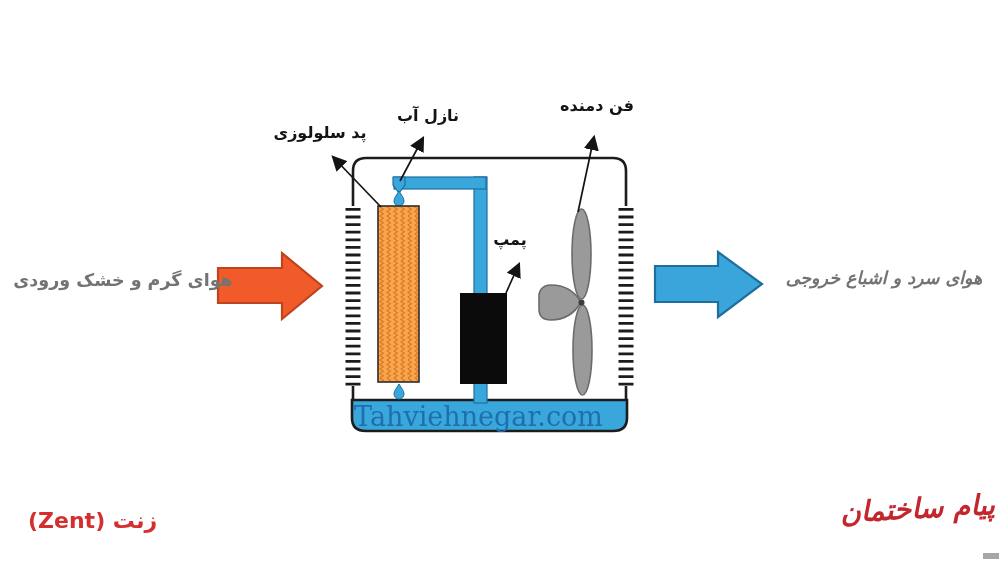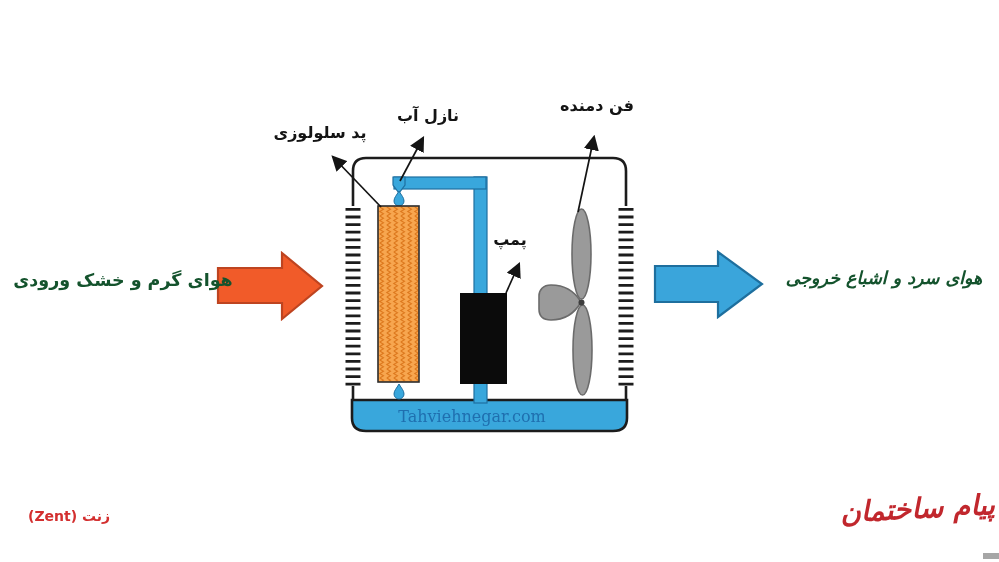--- a/index.html
+++ b/index.html
@@ -8,31 +8,31 @@
     font-family:"DejaVu Sans",sans-serif;
   }
   #diagram-svg{position:absolute;left:0;top:0;}
   .fa-label{
     position:absolute;transform:translateX(-50%);white-space:nowrap;
     direction:rtl;unicode-bidi:plaintext;
     font-weight:700;font-size:16px;color:#141414;line-height:1.1;
   }
   .flow-label{
     position:absolute;transform:translateX(-50%);white-space:nowrap;
-    direction:rtl;font-weight:700;font-size:17.5px;color:#14532d;
+    direction:rtl;font-weight:700;font-size:17.5px;color:#737373;
   }
   #watermark{
     position:absolute;left:354px;top:403px;width:236px;height:28px;
     text-align:center;line-height:28px;
-    font-family:"DejaVu Serif",serif;font-size:16px;color:#1F6FAF;
+    font-family:"DejaVu Serif",serif;font-size:27px;color:#1F6FAF;
     white-space:nowrap;
   }
   #caption-zent{
     position:absolute;left:28px;top:508px;direction:rtl;
-    font-weight:700;font-size:14px;color:#D32F2F;white-space:nowrap;
+    font-weight:700;font-size:22px;color:#D32F2F;white-space:nowrap;
   }
   #publisher-logo{
     position:absolute;left:845px;top:492px;width:150px;text-align:right;direction:rtl;
     font-style:italic;font-weight:700;font-size:28px;color:#C1272D;
     transform:rotate(-3deg);white-space:nowrap;
   }
   #corner-bar{
     position:absolute;left:983px;top:553px;width:16px;height:6px;background:#A6A6A6;
   }
 </style>

